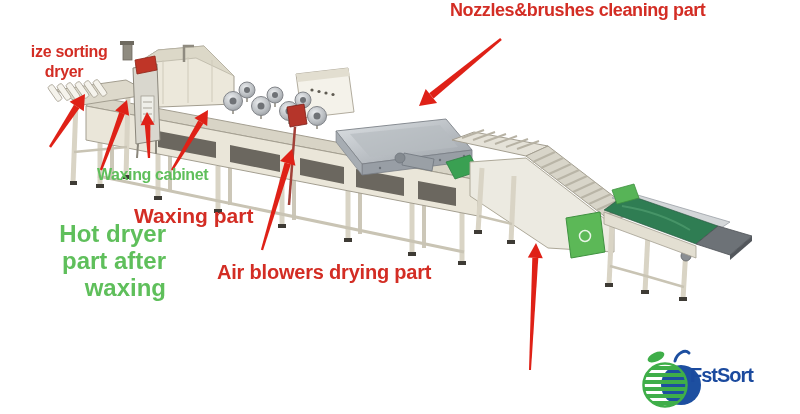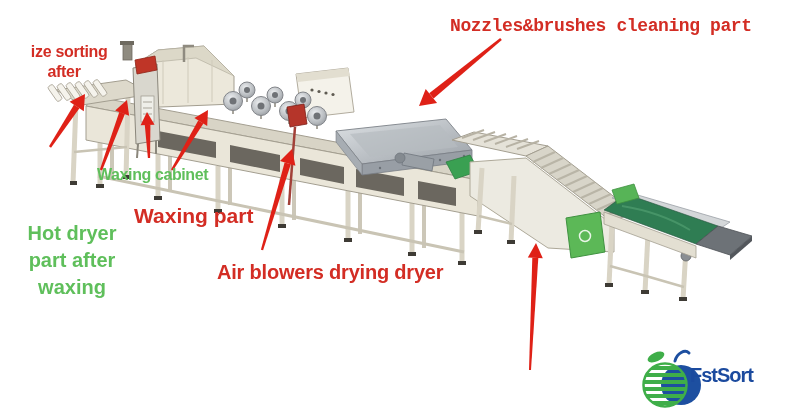--- a/index.html
+++ b/index.html
@@ -4,24 +4,24 @@
 <style>
   html,body{margin:0;padding:0;background:#fff;}
   #stage{position:relative;width:800px;height:414px;background:#ffffff;overflow:hidden;
          font-family:"Liberation Sans",sans-serif;}
   #machine-svg{position:absolute;left:0;top:0;z-index:1;}
   .lbl{position:absolute;font-weight:bold;line-height:1.18;z-index:3;}
   .red{color:#d32d24;}
   .green{color:#5fbf5b;}
   #lbl-size{left:14px;top:42px;width:100px;text-align:center;font-size:16px;letter-spacing:-0.3px;line-height:20px;}
   #s-patch{position:absolute;left:0;top:38px;width:31px;height:25px;background:#ffffff;z-index:4;}
-  #lbl-nozzles{left:450px;top:16px;font-size:18px;letter-spacing:-0.4px;font-family:Liberation Mono, monospace;}
+  #lbl-nozzles{left:450px;top:0;font-size:18px;letter-spacing:-0.4px;}
   #lbl-control{left:97px;top:166px;font-size:16px;letter-spacing:-0.4px;}
   #lbl-waxing{left:134px;top:204px;font-size:21px;}
-  #lbl-hotdryer{left:12px;top:220px;width:120px;text-align:center;font-size:20px;line-height:27px;white-space:pre-line;}
+  #lbl-hotdryer{left:46px;top:220px;width:120px;text-align:right;font-size:24px;line-height:27px;white-space:pre-line;}
   #lbl-air{left:217px;top:261px;font-size:20px;letter-spacing:-0.2px;}
   #lbl-feeding{left:428px;top:379px;font-size:22px;letter-spacing:0.3px;z-index:3;}
   #logo-icon{position:absolute;left:638px;top:348px;width:64px;height:62px;z-index:2;}
   #logo-text{position:absolute;left:690px;top:364px;font-size:20px;font-weight:bold;
              letter-spacing:-1px;color:#1b4a9e;z-index:4;}
 </style>
 </head>
 <body>
 
 <div id="stage">
@@ -267,35 +267,35 @@
       </g>
       <g>
         <polygon points="531,370 529,370 532.3,257.8 538.3,258.1"></polygon>
         <polygon points="536,243 542.8,258.3 527.8,257.6"></polygon>
       </g>
     </g>
   </svg>
 
   <div class="lbl red" id="lbl-size">
     <div>Size sorting</div>
-    <div>after</div>
+    <div>dryer</div>
   </div>
   <div id="s-patch"></div>
 
   <div class="lbl red" id="lbl-nozzles">Nozzles&amp;brushes cleaning part</div>
 
   <div class="lbl green" id="lbl-control">Waxing cabinet</div>
 
   <div class="lbl red" id="lbl-waxing">Waxing part</div>
 
   <div class="lbl green" id="lbl-hotdryer">Hot dryer
 part after
 waxing</div>
 
-  <div class="lbl red" id="lbl-air">Air blowers drying dryer</div>
+  <div class="lbl red" id="lbl-air">Air blowers drying part</div>
 
 
   <svg id="logo-icon" viewBox="0 0 64 62">
     <defs>
       <clipPath id="appleClip">
           <circle cx="27" cy="37" r="22"></circle>
         </clipPath>
     </defs>
     <circle cx="43" cy="37" r="20" fill="#1d4fa0"></circle>
     <path d="M37,13 C39,5 47,1 51,5" fill="none" stroke="#1d4fa0" stroke-width="3" stroke-linecap="round"></path>

